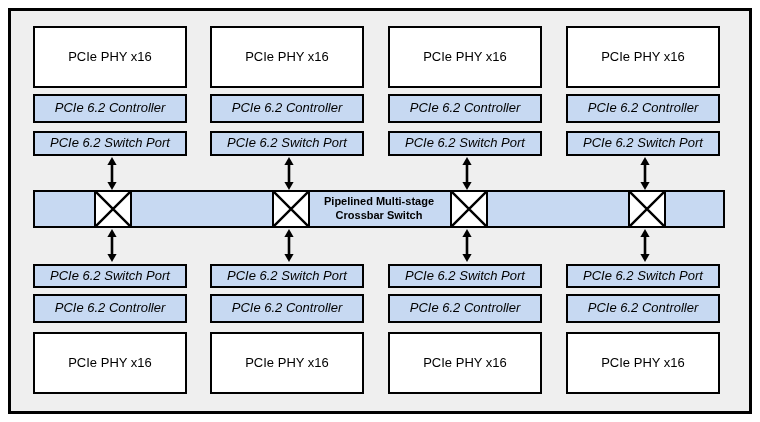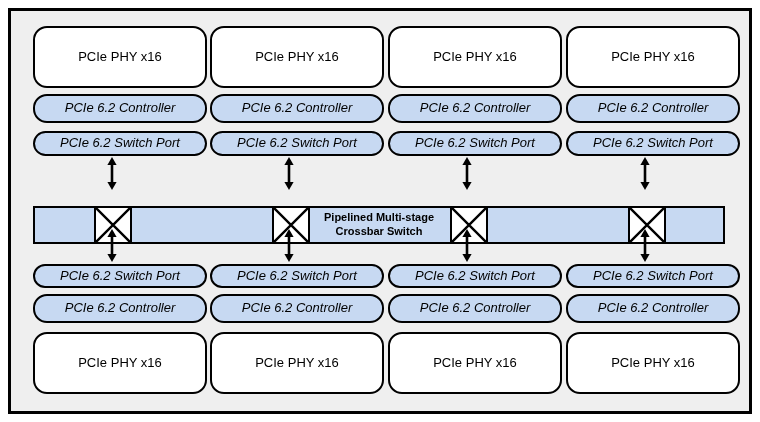--- a/index.html
+++ b/index.html
@@ -30,36 +30,35 @@
     border:2px solid var(--line);
     display:flex;align-items:center;justify-content:center;
     text-align:center;
     font-size:13px;
     line-height:1.1;
   }
   .phy{background:var(--white);}
   .blue{background:var(--blue);font-style:italic;}
   
   .c1{left:22px;}  .c2{left:199px;}  .c3{left:377px;}  .c4{left:555px;}
-  .col{width:174px;border-radius:14px;}
+  .col{width:154px;}
   
   .r-phy-top {top:15px; height:62px;}
   .r-ctl-top {top:83px; height:29px;}
   .r-sw-top  {top:120px;height:25px;}
   .r-sw-bot  {top:253px;height:24px;}
   .r-ctl-bot {top:283px;height:29px;}
   .r-phy-bot {top:321px;height:62px;}
   
   .bar{
     position:absolute;left:22px;top:179px;
     width:692px;height:38px;
     box-sizing:border-box;
     border:2px solid var(--line);
     background:var(--blue);
-    margin-top:16px;
   }
   .bar-label{
     position:absolute;left:0;right:0;top:50%;
     transform:translateY(-50%);
     text-align:center;
     font-size:11px;
     font-weight:bold;
     white-space:pre-line;
     line-height:1.25;
   }

